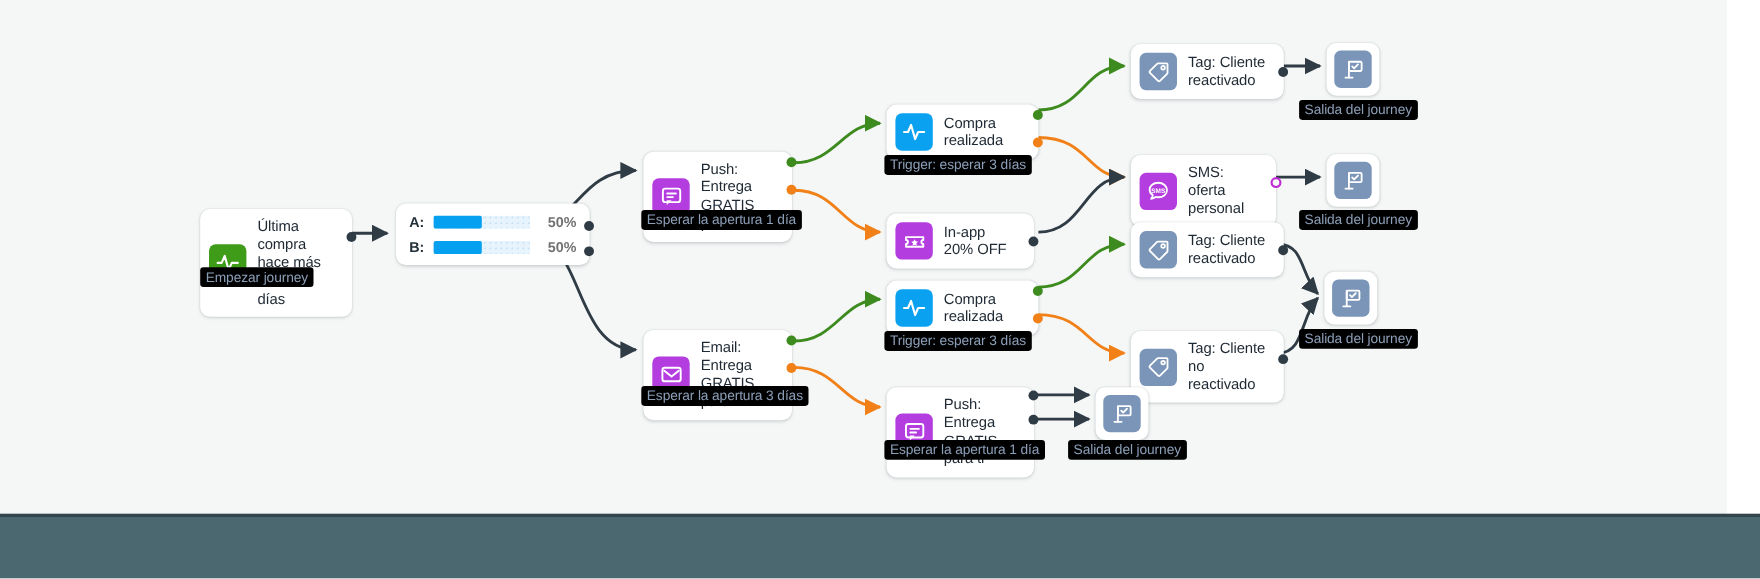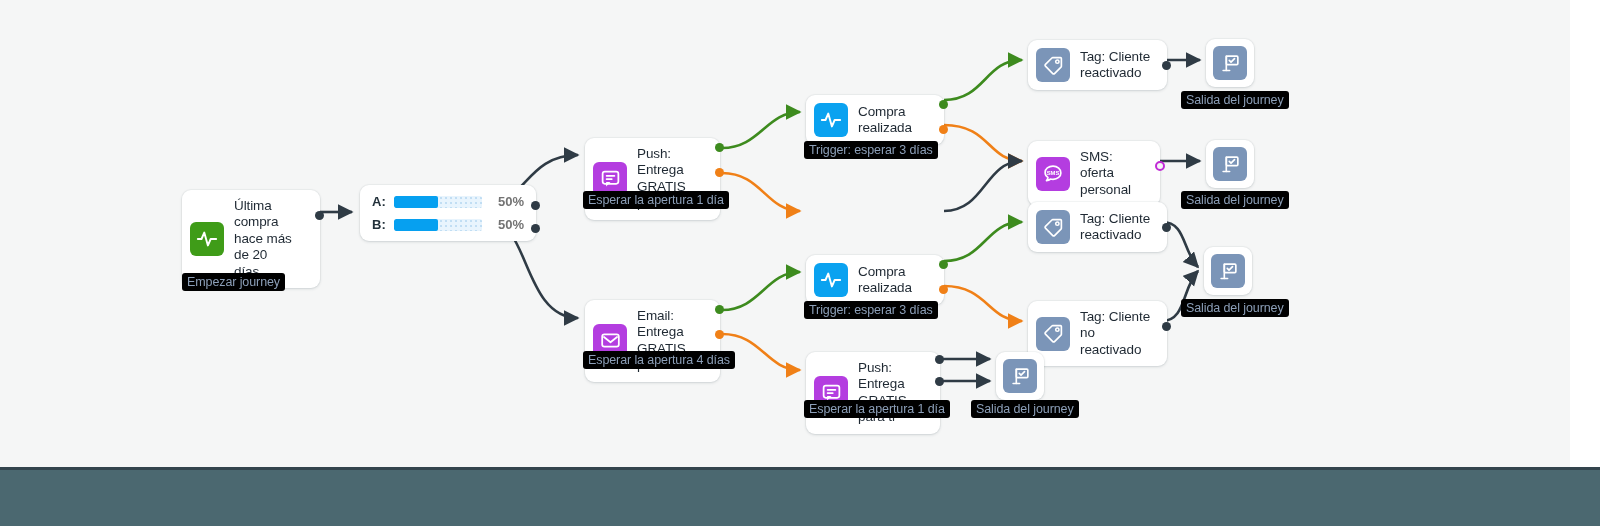--- a/index.html
+++ b/index.html
@@ -198,21 +198,21 @@
     <div class="tile t-green">
       <svg class="glyph" width="22" height="22" viewBox="0 0 24 24">
         <path d="M2 12 h4 l3 -7 l4 14 l3 -7 h6" fill="none" stroke="#ffffff" stroke-width="2.1" stroke-linecap="round" stroke-linejoin="round"></path>
       </svg>
     </div>
     <div class="label">Última compra
 hace más de 20
 días</div>
     <div class="port" style="right:-4px; top:21px;"></div>
   </div>
-  <div class="caption" style="left:182px; top:243px;margin-top:30px;">Empezar journey</div>
+  <div class="caption" style="left:182px; top:243px;">Empezar journey</div>
 
   <div class="split-node" style="left:360px; top:185px;">
     <div class="split-row">
       <span class="split-key">A:</span>
       <span class="bar">
         <span class="bar-fill" id="bar-a" style="width: 50%;"></span>
       </span>
       <span class="split-pct">50%</span>
     </div>
     <div class="split-row">
@@ -246,35 +246,45 @@
       <svg class="glyph" width="21" height="21" viewBox="0 0 24 24">
         <rect x="2.5" y="5" width="19" height="14" rx="2.5" fill="none" stroke="#ffffff" stroke-width="2"></rect>
         <path d="M4.5 8 L12 14 L19.5 8" fill="none" stroke="#ffffff" stroke-width="2" stroke-linecap="round" stroke-linejoin="round"></path>
       </svg>
     </div>
     <div class="label">Email: Entrega
 GRATIS para ti</div>
     <div class="port green" style="right:-4px; top:5px;"></div>
     <div class="port orange" style="right:-4px; top:30px;"></div>
   </div>
-  <div class="caption" style="left:583px; top:351px;">Esperar la apertura 4 días</div>
+  <div class="caption" style="left:583px; top:351px;">Esperar la apertura 3 días</div>
 
   <div class="node" style="left:806px; top:95px; width:138px;">
     <div class="tile t-blue">
       <svg class="glyph" width="22" height="22" viewBox="0 0 24 24">
         <path d="M2 12 h4 l3 -7 l4 14 l3 -7 h6" fill="none" stroke="#ffffff" stroke-width="2.1" stroke-linecap="round" stroke-linejoin="round"></path>
       </svg>
     </div>
     <div class="label">Compra
 realizada</div>
     <div class="port green" style="right:-4px; top:5px;"></div>
     <div class="port orange" style="right:-4px; top:30px;"></div>
   </div>
   <div class="caption" style="left:804px; top:141px;">Trigger: esperar 3 días</div>
 
+  <div class="node" style="left:806px; top:194px; width:134px;">
+    <div class="tile t-purple">
+      <svg class="glyph" width="21" height="21" viewBox="0 0 24 24">
+        <path d="M3 7.5 h18 v3 a2 2 0 0 0 0 4 v3 H3 v-3 a2 2 0 0 0 0-4 Z" fill="none" stroke="#ffffff" stroke-width="1.9" stroke-linejoin="round"></path>
+        <path d="M12 9.6 l1.1 2.3 l2.5 0.3 l-1.85 1.7 l0.5 2.5 L12 15.4 l-2.25 1 l0.5 -2.5 L8.4 12.2 l2.5 -0.3 Z" fill="#ffffff"></path>
+      </svg>
+    </div>
+    <div class="label">In-app 20% OFF</div>
+    <div class="port" style="right:-4px; top:21px;"></div>
+  </div>
 
   <div class="node" style="left:806px; top:255px; width:138px;">
     <div class="tile t-blue">
       <svg class="glyph" width="22" height="22" viewBox="0 0 24 24">
         <path d="M2 12 h4 l3 -7 l4 14 l3 -7 h6" fill="none" stroke="#ffffff" stroke-width="2.1" stroke-linecap="round" stroke-linejoin="round"></path>
       </svg>
     </div>
     <div class="label">Compra
 realizada</div>
     <div class="port green" style="right:-4px; top:5px;"></div>

